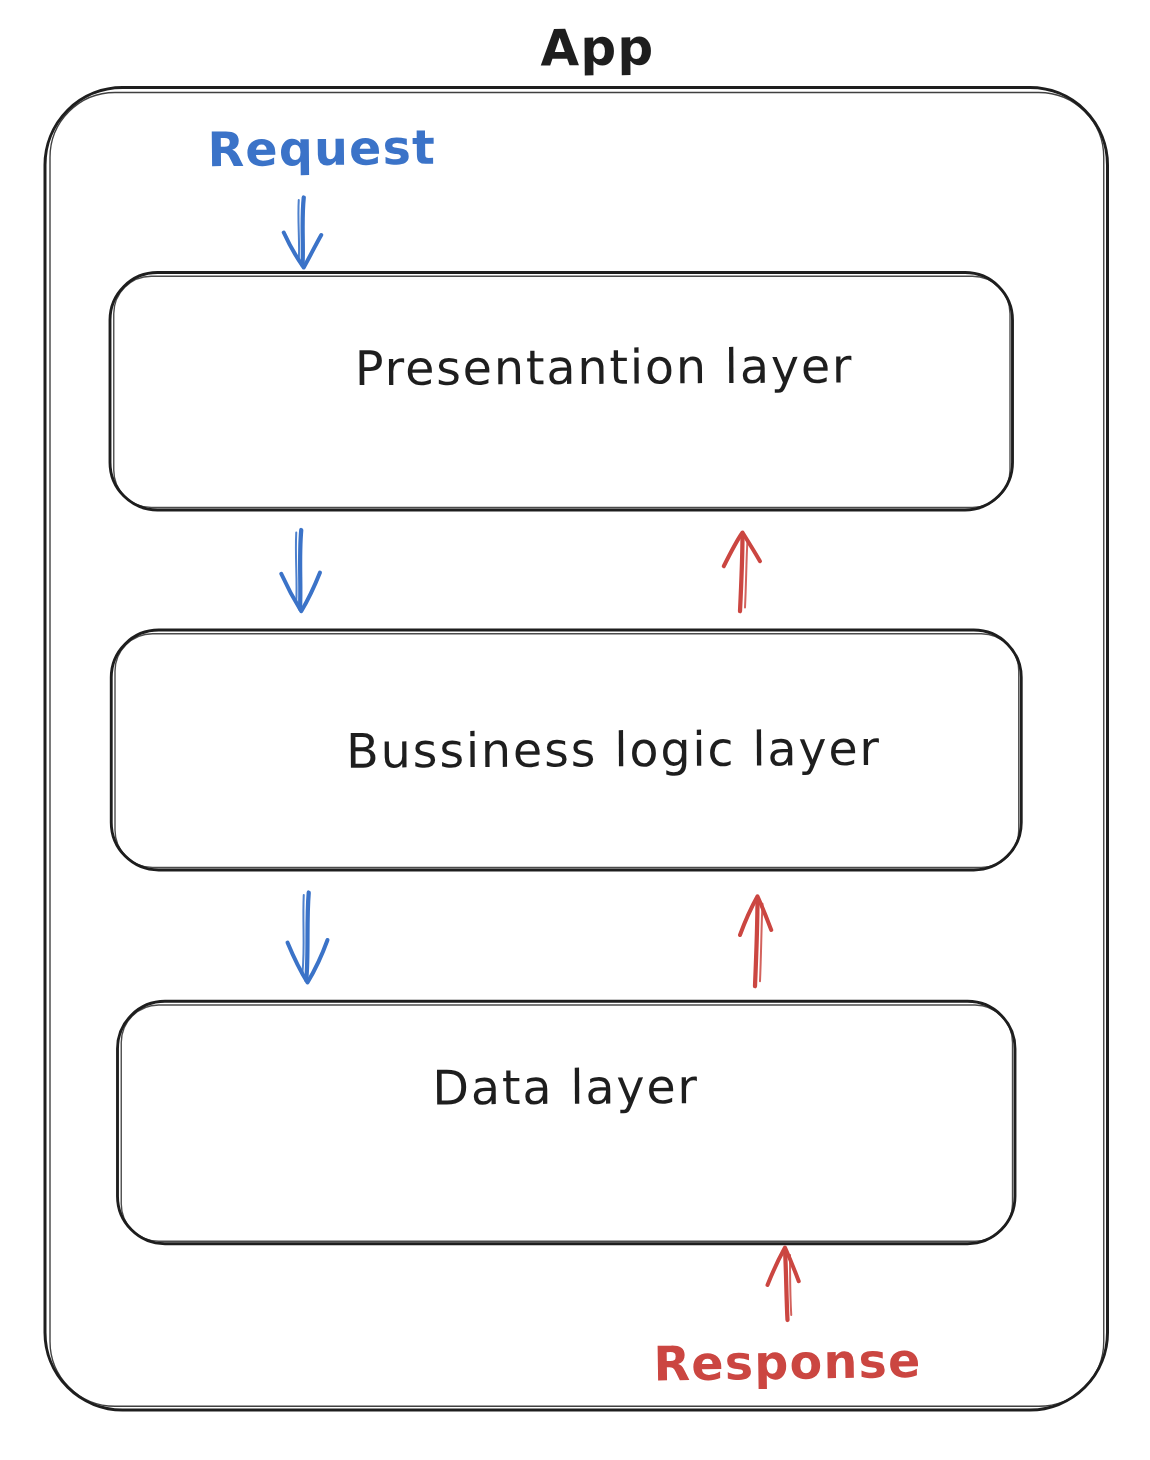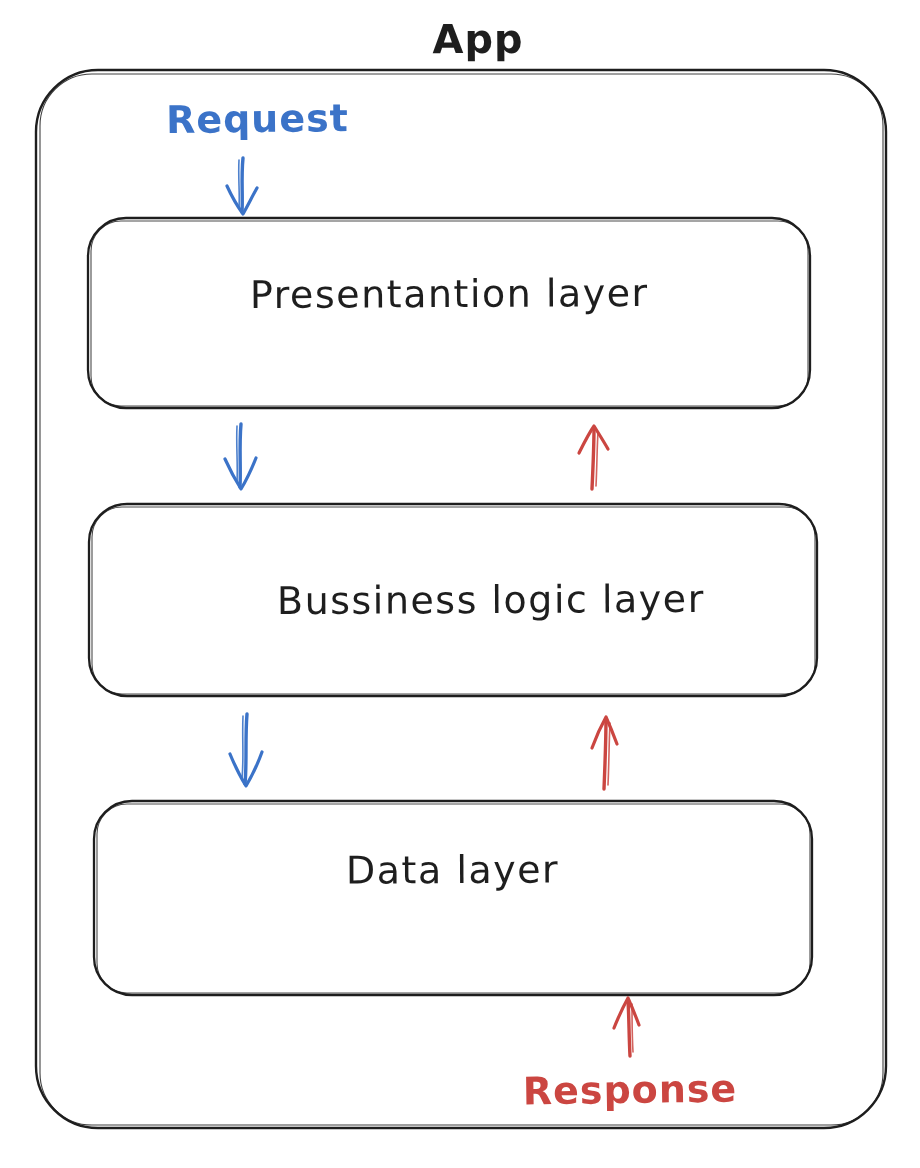--- a/index.html
+++ b/index.html
@@ -53,21 +53,21 @@
     align-items: center;
     justify-content: center;
   }
   .layer-box .layer-label {
     font-size: 38px;
     font-weight: 500;
     letter-spacing: 1.5px;
     color: #1e1e1e;
     transform: rotate(-0.3deg);
   }
-  .box-presentation { left: 88px;  top: 218px; width: 722px; height: 152px; }
+  .box-presentation { left: 88px;  top: 218px; width: 722px; height: 152px; padding-left: 34px; }
   .box-business     { left: 89px;  top: 504px; width: 728px; height: 192px; padding-left: 38px; }
   .box-data         { left: 94px;  top: 801px; width: 718px; height: 138px; text-align: right; }
 </style>
 </head>
 <body>
 
 <div class="canvas">
 
   <svg class="sketch-svg" viewBox="0 0 920 1168">
 

